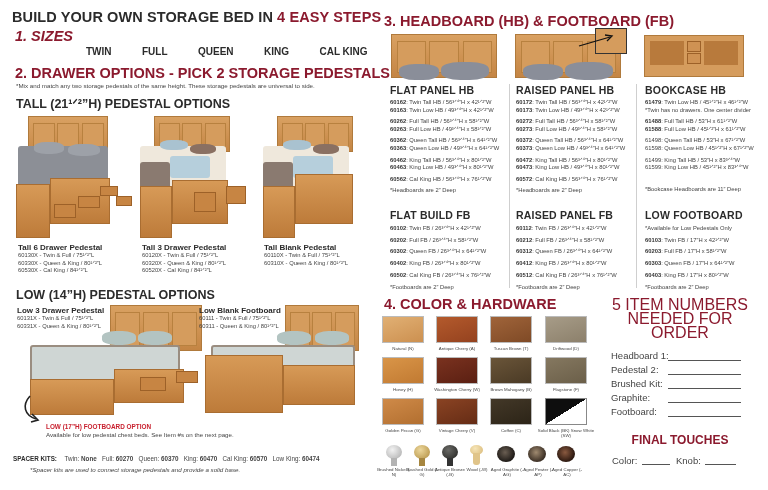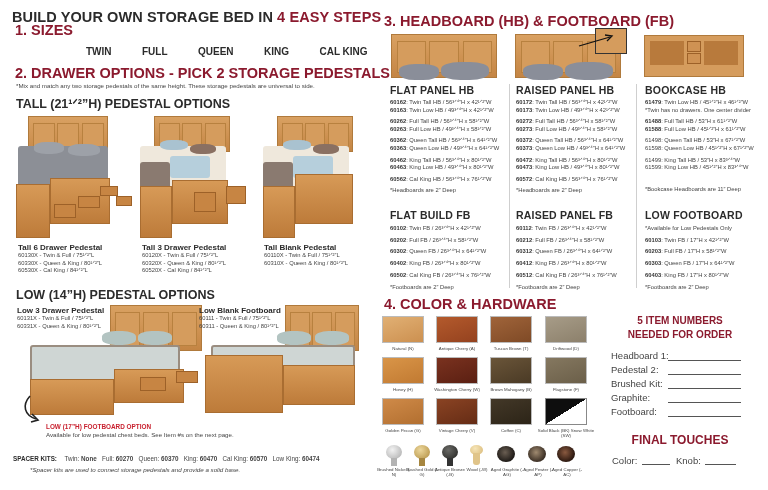--- a/index.html
+++ b/index.html
@@ -39,21 +39,21 @@
   .form-row { position: absolute; left: 611px; font-size: 9.5px; color: #444; }
   .blank { position: absolute; left: 668px; width: 73px; height: 1px; background: #555; }
 </style>
 </head>
 <body>
 
 <div class="abs h-main" style="left:12px;top:9px;">
   <span>BUILD YOUR OWN STORAGE BED IN </span><span class="maroon">4 EASY STEPS</span>
 </div>
 
-<div class="abs h-sec" style="left:15px;top:22px;">1. SIZES</div>
+<div class="abs h-sec" style="left:15px;top:28px;font-style:italic;">1. SIZES</div>
 <div class="abs sizes" style="left:86px;top:41px;">
   <span>TWIN</span>
   <span>FULL</span>
   <span>QUEEN</span>
   <span>KING</span>
   <span>CAL KING</span>
 </div>
 
 <div class="abs h-sec" style="left:15px;top:65px;">2. DRAWER OPTIONS - PICK 2 STORAGE PEDESTALS</div>
 <div class="abs note" style="left:16px;top:82px;">*Mix and match any two storage pedestals of the same height. These storage pedestals are universal to side.</div>
@@ -364,21 +364,21 @@
 
 <div class="knob" style="left:497px;top:446px;width:18px;height:16px;background:radial-gradient(circle at 45% 40%,#6a5e52,#1e1a17 70%);"></div>
 <div class="klabel" style="left:489px;top:467px;width:36px;">Aged Graphite (-AG)</div>
 
 <div class="knob" style="left:528px;top:446px;width:18px;height:16px;background:radial-gradient(circle at 45% 40%,#a08a70,#3a2e24 70%);"></div>
 <div class="klabel" style="left:520px;top:467px;width:36px;">Aged Pewter (-AP)</div>
 
 <div class="knob" style="left:557px;top:446px;width:18px;height:16px;background:radial-gradient(circle at 45% 40%,#8a5a40,#2a170f 70%);"></div>
 <div class="klabel" style="left:549px;top:467px;width:36px;">Aged Copper (-AC)</div>
 
-<div class="abs" style="left:605px;top:314px;width:150px;text-align:center;font-weight:bold;font-size:10px;line-height:14px;color:#8b1a2e;">
+<div class="abs" style="left:605px;top:298px;width:150px;text-align:center;font-weight:normal;font-size:16px;line-height:14px;color:#8b1a2e;">
   <div>5 ITEM NUMBERS</div>
   <div>NEEDED FOR ORDER</div>
 </div>
 <div class="form-row" style="top:350px;">Headboard 1:</div>
 <div class="blank" style="top:360px;"></div>
 <div class="form-row" style="top:364px;">Pedestal 2:</div>
 <div class="blank" style="top:374px;"></div>
 <div class="form-row" style="top:378px;">Brushed Kit:</div>
 <div class="blank" style="top:388px;"></div>
 <div class="form-row" style="top:392px;">Graphite:</div>

